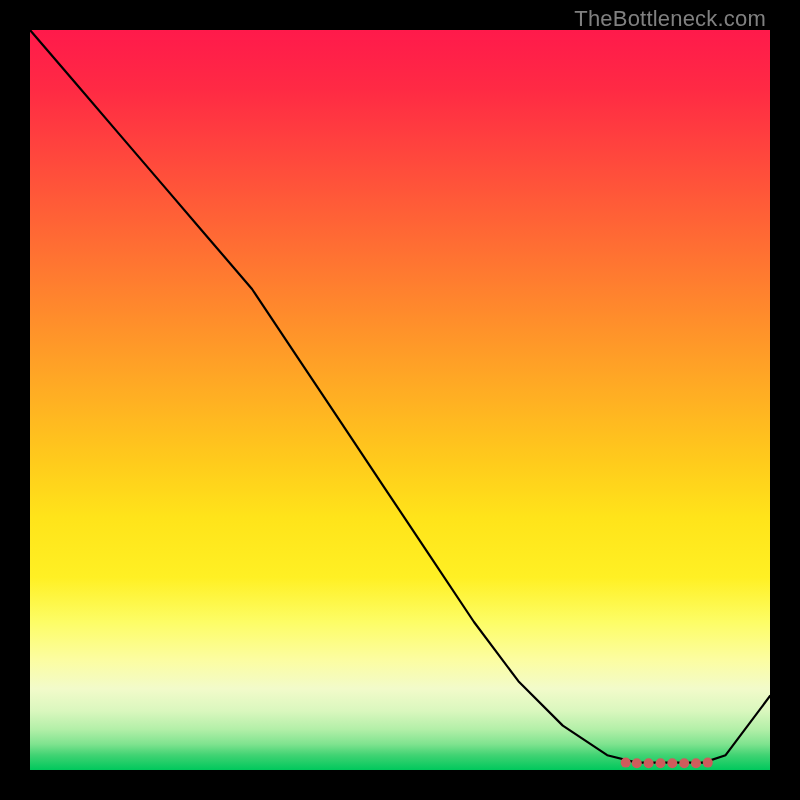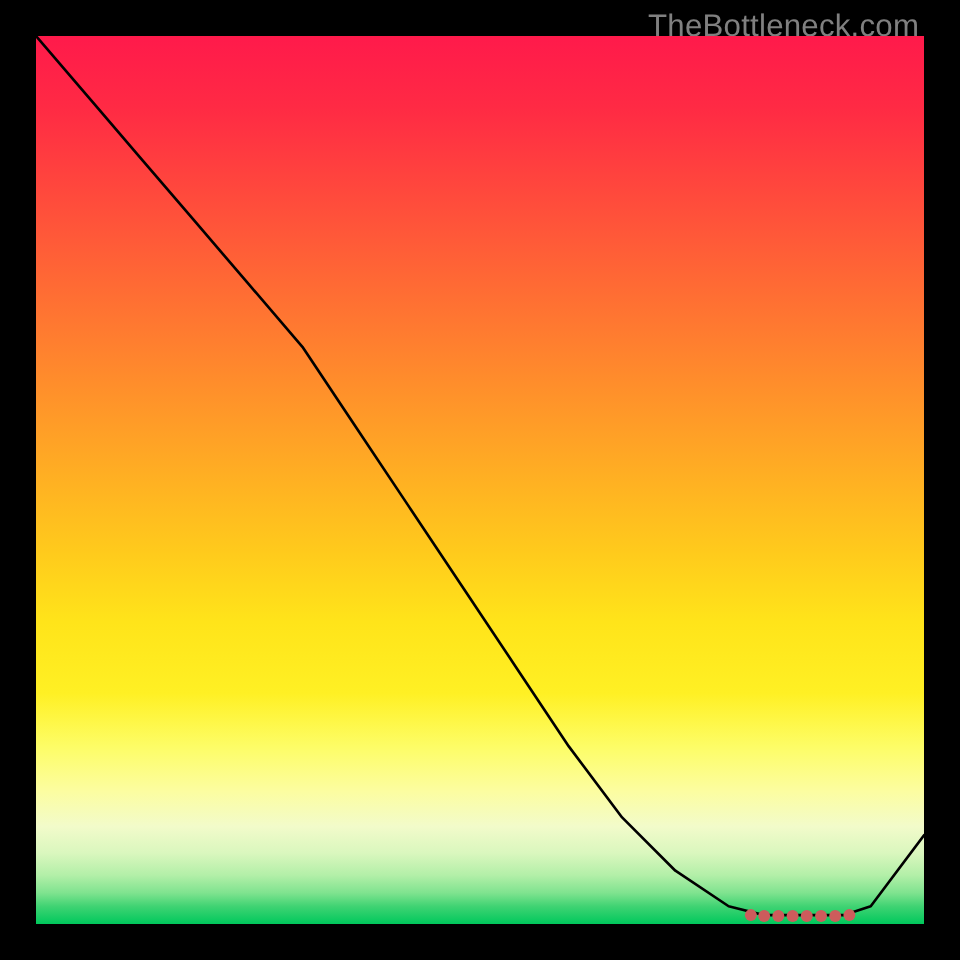--- a/index.html
+++ b/index.html
@@ -41,21 +41,21 @@
       #7fe38f 96.5%,
       #40d373 98%,
       #00c85c 100%
     );
   }
   .watermark {
     position: absolute;
     top: 6px;
     right: 34px;
     color: #808080;
-    font-size: 26px;
+    font-size: 22px;
     font-weight: 500;
     letter-spacing: 0.2px;
     user-select: none;
   }
   svg.curve {
     position: absolute;
     left: 0;
     top: 0;
     width: 740px;
     height: 740px;

